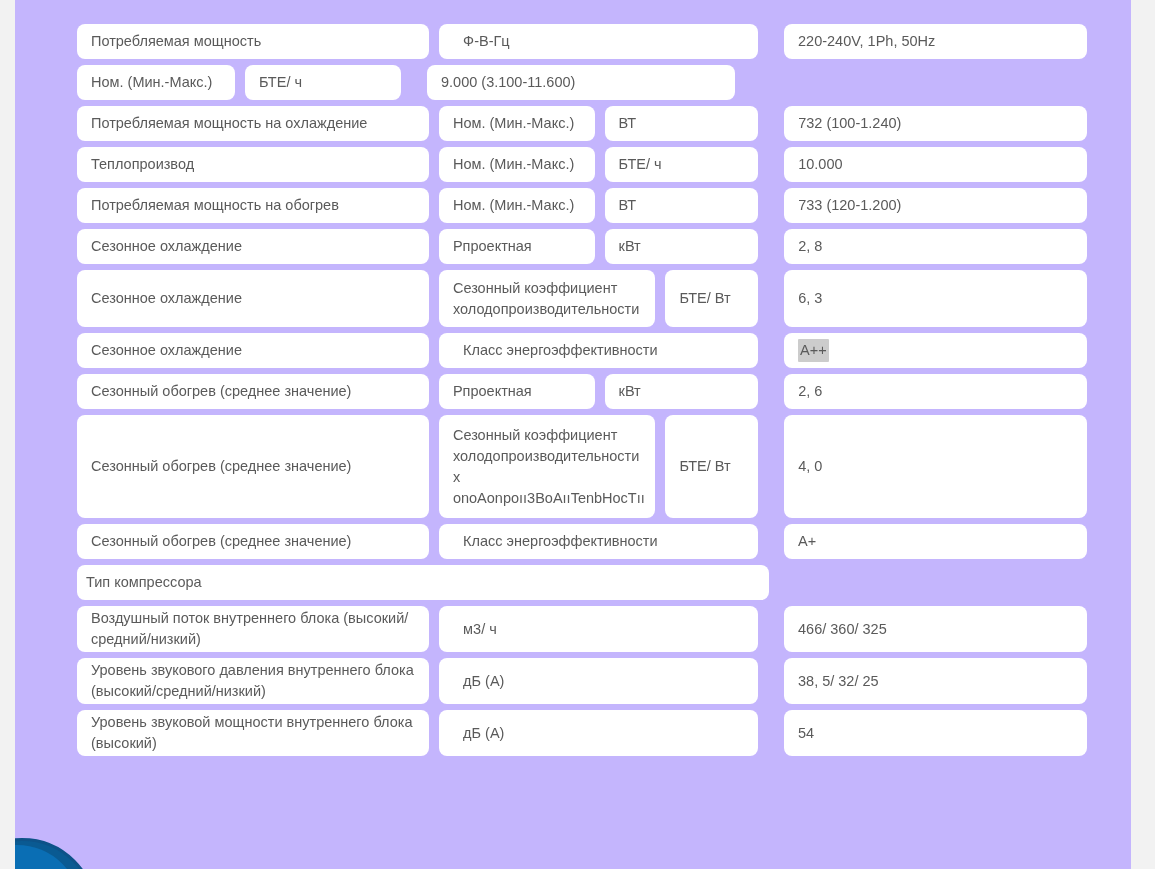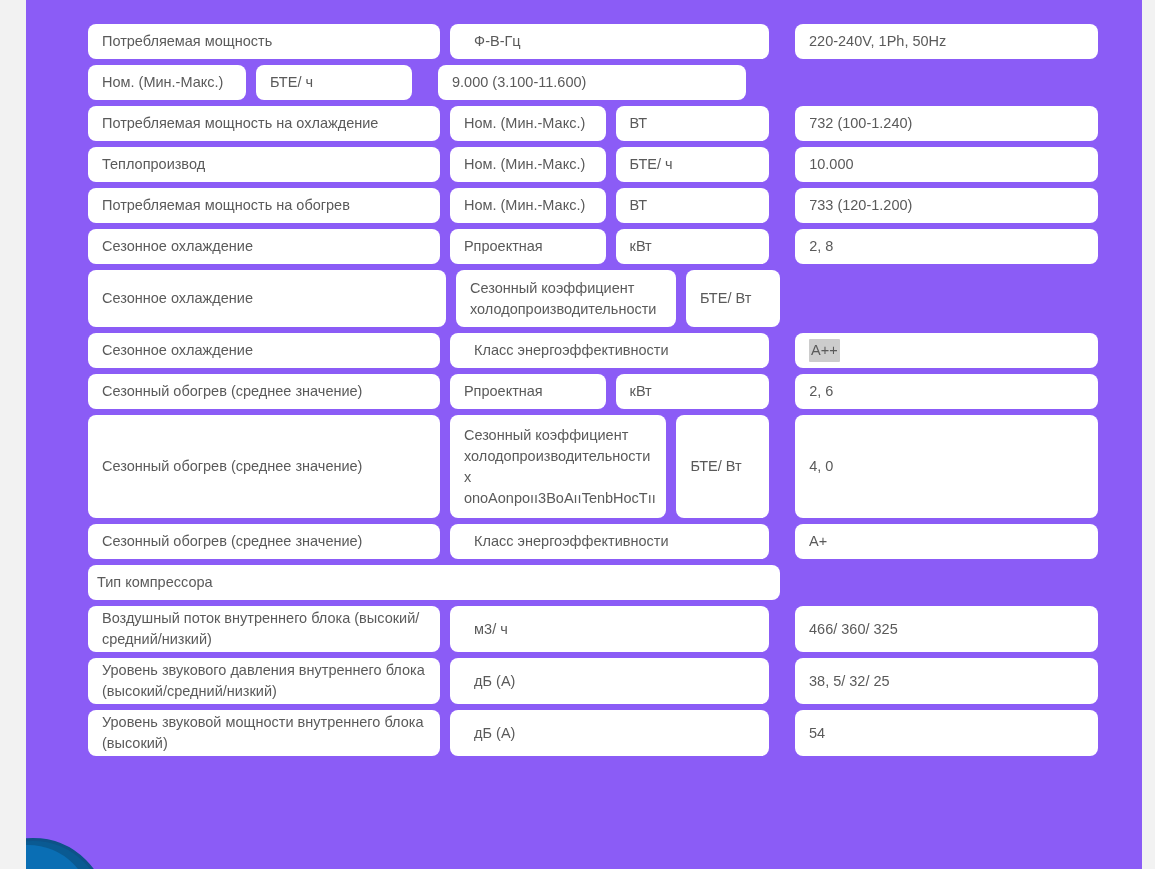--- a/index.html
+++ b/index.html
@@ -18,25 +18,25 @@
   #page {
     position: relative;
     width: 1155px;
     height: 869px;
     background: #f2f2f2;
   }
 
   
   #blue-panel {
     position: absolute;
-    left: 26px;
+    left: 15px;
     top: 0;
     width: 1116px;
     height: 869px;
-    background: #8b5cf6;
+    background: #c4b5fd;
     overflow: hidden;
   }
 
   
   #corner-ring {
     position: absolute;
     left: -68px;
     top: 838px;
     width: 150px;
     height: 150px;
@@ -185,20 +185,23 @@
           </div>
         </div>
         <div class="row">
           <div class="cell c-label h-3">
             <span>Сезонное охлаждение</span>
           </div>
           <div class="cell c-mid-long h-3 pre-wrap"><span>Сезонный коэффициент холодопроизводительности</span></div>
           <div class="cell c-unit-short h-3">
             <span>БТЕ/ Вт</span>
           </div>
+          <div class="cell c-value h-3">
+            <span>6, 3</span>
+          </div>
         </div>
         <div class="row">
           <div class="cell c-label h-std">
             <span>Сезонное охлаждение</span>
           </div>
           <div class="cell c-mid-wide h-std pre-wrap"><span>Класс энергоэффективности</span></div>
           <div class="cell c-value h-std">
             <span class="selected-text">A++</span>
           </div>
         </div>

